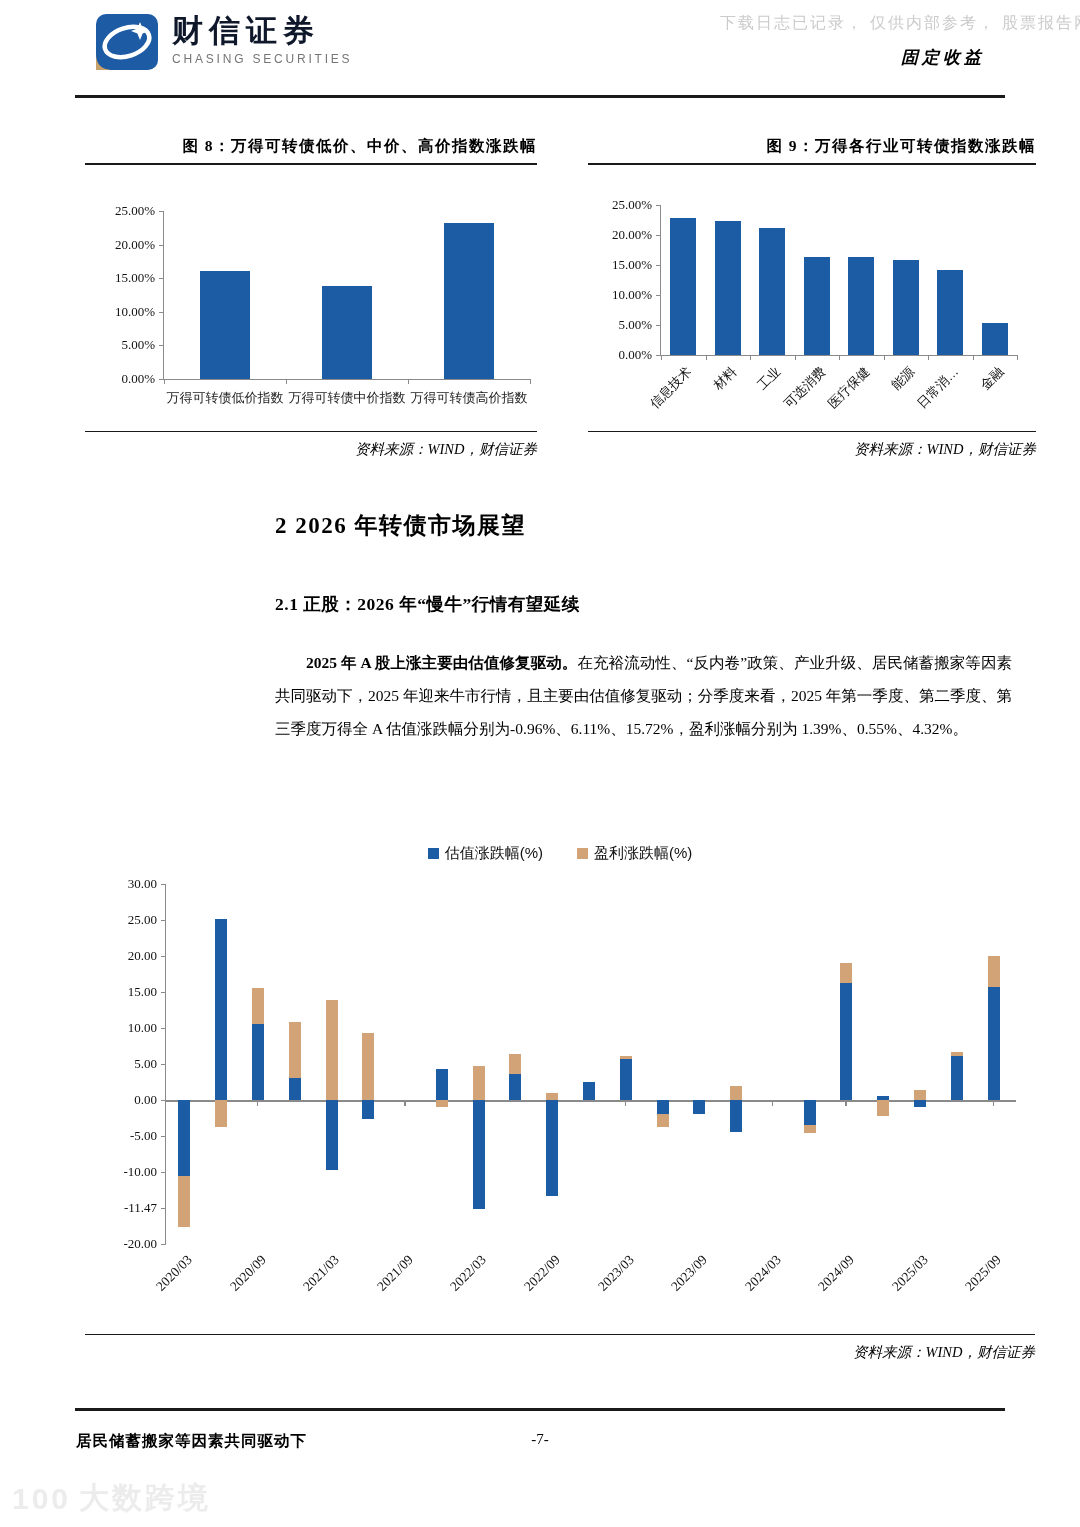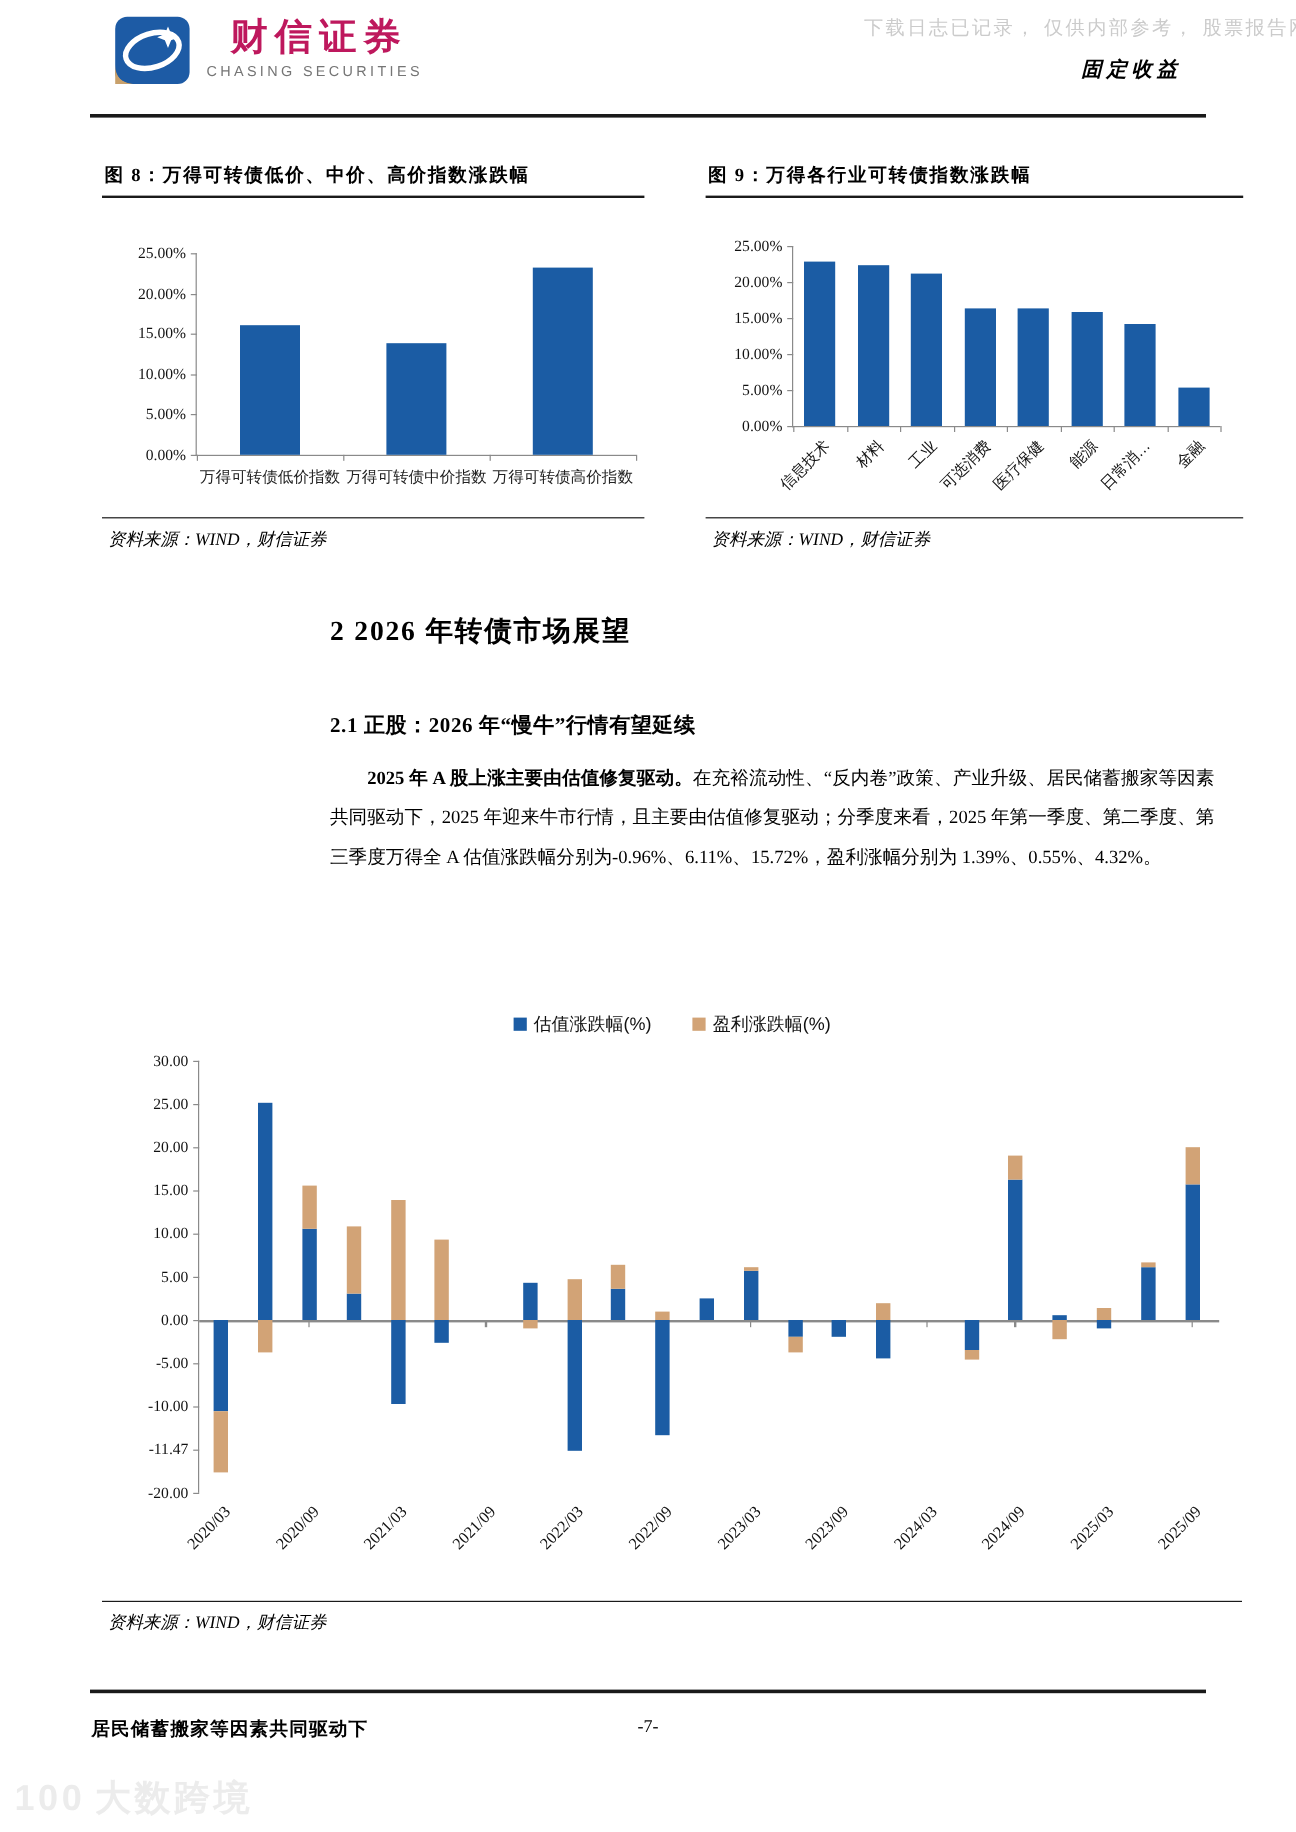--- a/index.html
+++ b/index.html
@@ -1,29 +1,29 @@
 <!DOCTYPE html>
 <html><head>
 <meta charset="utf-8">
 <style>
   html,body{margin:0;padding:0;background:#fff;}
   .page{position:relative;width:1080px;height:1527px;background:#fff;overflow:hidden;
         font-family:"Liberation Serif",serif;color:#000;}
   
   .logo{position:absolute;left:95px;top:13px;display:flex;gap:13px;align-items:flex-start;}
   .brand-txt{display:flex;flex-direction:column;}
-  .brand-cn{font:bold 31px "Liberation Sans",sans-serif;color:#be185d;letter-spacing:6px;line-height:1.15;margin-left:20px;}
+  .brand-cn{font:bold 31px "Liberation Sans",sans-serif;color:#0f172a;letter-spacing:6px;line-height:1.15;}
   .brand-en{font:12px "Liberation Sans",sans-serif;color:#757575;letter-spacing:2.8px;margin-top:3px;}
   .topwm{position:absolute;left:720px;top:13px;font:16px "Liberation Serif",serif;color:#cbcbcb;
          letter-spacing:2px;white-space:nowrap;}
   .cat{position:absolute;left:901px;top:46px;font:bold italic 17px "Liberation Serif",serif;letter-spacing:4px;}
   .hr-top{position:absolute;left:75px;top:95px;width:930px;height:3px;background:#1a1a1a;}
   .hr-bot{position:absolute;left:75px;top:1408px;width:930px;height:2.5px;background:#1a1a1a;}
   
-  .panel{position:absolute;}
+  .panel{position:absolute;text-align:right;}
   .panel-title{font:bold 15.5px "Liberation Serif",serif;letter-spacing:1.5px;
                padding:3px 0 6px 2px;border-bottom:2px solid #1a1a1a;}
   .panel-src{border-top:1.5px solid #1a1a1a;padding:8px 0 0 5px;font:italic 14.5px "Liberation Serif",serif;}
   #p8{left:85px;top:133px;width:452px;}
   #p9{left:588px;top:133px;width:448px;}
   #p10{left:85px;top:818px;width:950px;}
   .chart{position:relative;}
   .c8,.c9{height:266px;}
   .c10{height:516px;}
   .plot{position:absolute;border-left:1.5px solid #8a8a8a;}
@@ -45,21 +45,21 @@
   .c9 .xanchor span{font:13px "Liberation Sans",sans-serif;}
   .legend{position:absolute;left:0;right:0;display:flex;justify-content:center;gap:34px;}
   .c8 .legend,.c9 .legend{top:12px;}
   .c10 .legend{top:26px;}
   .leg-item{display:flex;align-items:center;gap:6px;font:13.5px "Liberation Sans",sans-serif;color:#111;}
   .c10 .leg-item{font-size:15px;}
   .swatch{width:11px;height:11px;display:inline-block;}
   
   .h1{position:absolute;left:275px;top:510px;font:bold 23px "Liberation Serif",serif;letter-spacing:1.5px;}
   .h2{position:absolute;left:275px;top:592px;font:bold 17.5px "Liberation Serif",serif;letter-spacing:0.5px;}
-  .para{position:absolute;left:275px;top:632px;width:737px;font:15.5px "Liberation Serif",serif;
+  .para{position:absolute;left:275px;top:646px;width:737px;font:15.5px "Liberation Serif",serif;
         line-height:33px;text-align:justify;text-indent:2em;margin:0;}
   .para .lead{font-weight:bold;}
   
   .disclaimer{position:absolute;left:76px;top:1431px;font:bold 15.5px "Liberation Serif",serif;letter-spacing:1px;}
   .pagenum{position:absolute;left:0;top:1431px;width:1080px;text-align:center;font:15px "Liberation Serif",serif;}
   .bottomwm{position:absolute;left:12px;top:1478px;display:flex;align-items:center;gap:8px;
             font:bold 30px "Liberation Sans",sans-serif;color:#ececec;letter-spacing:3px;}
 </style>
 </head>
 <body>

